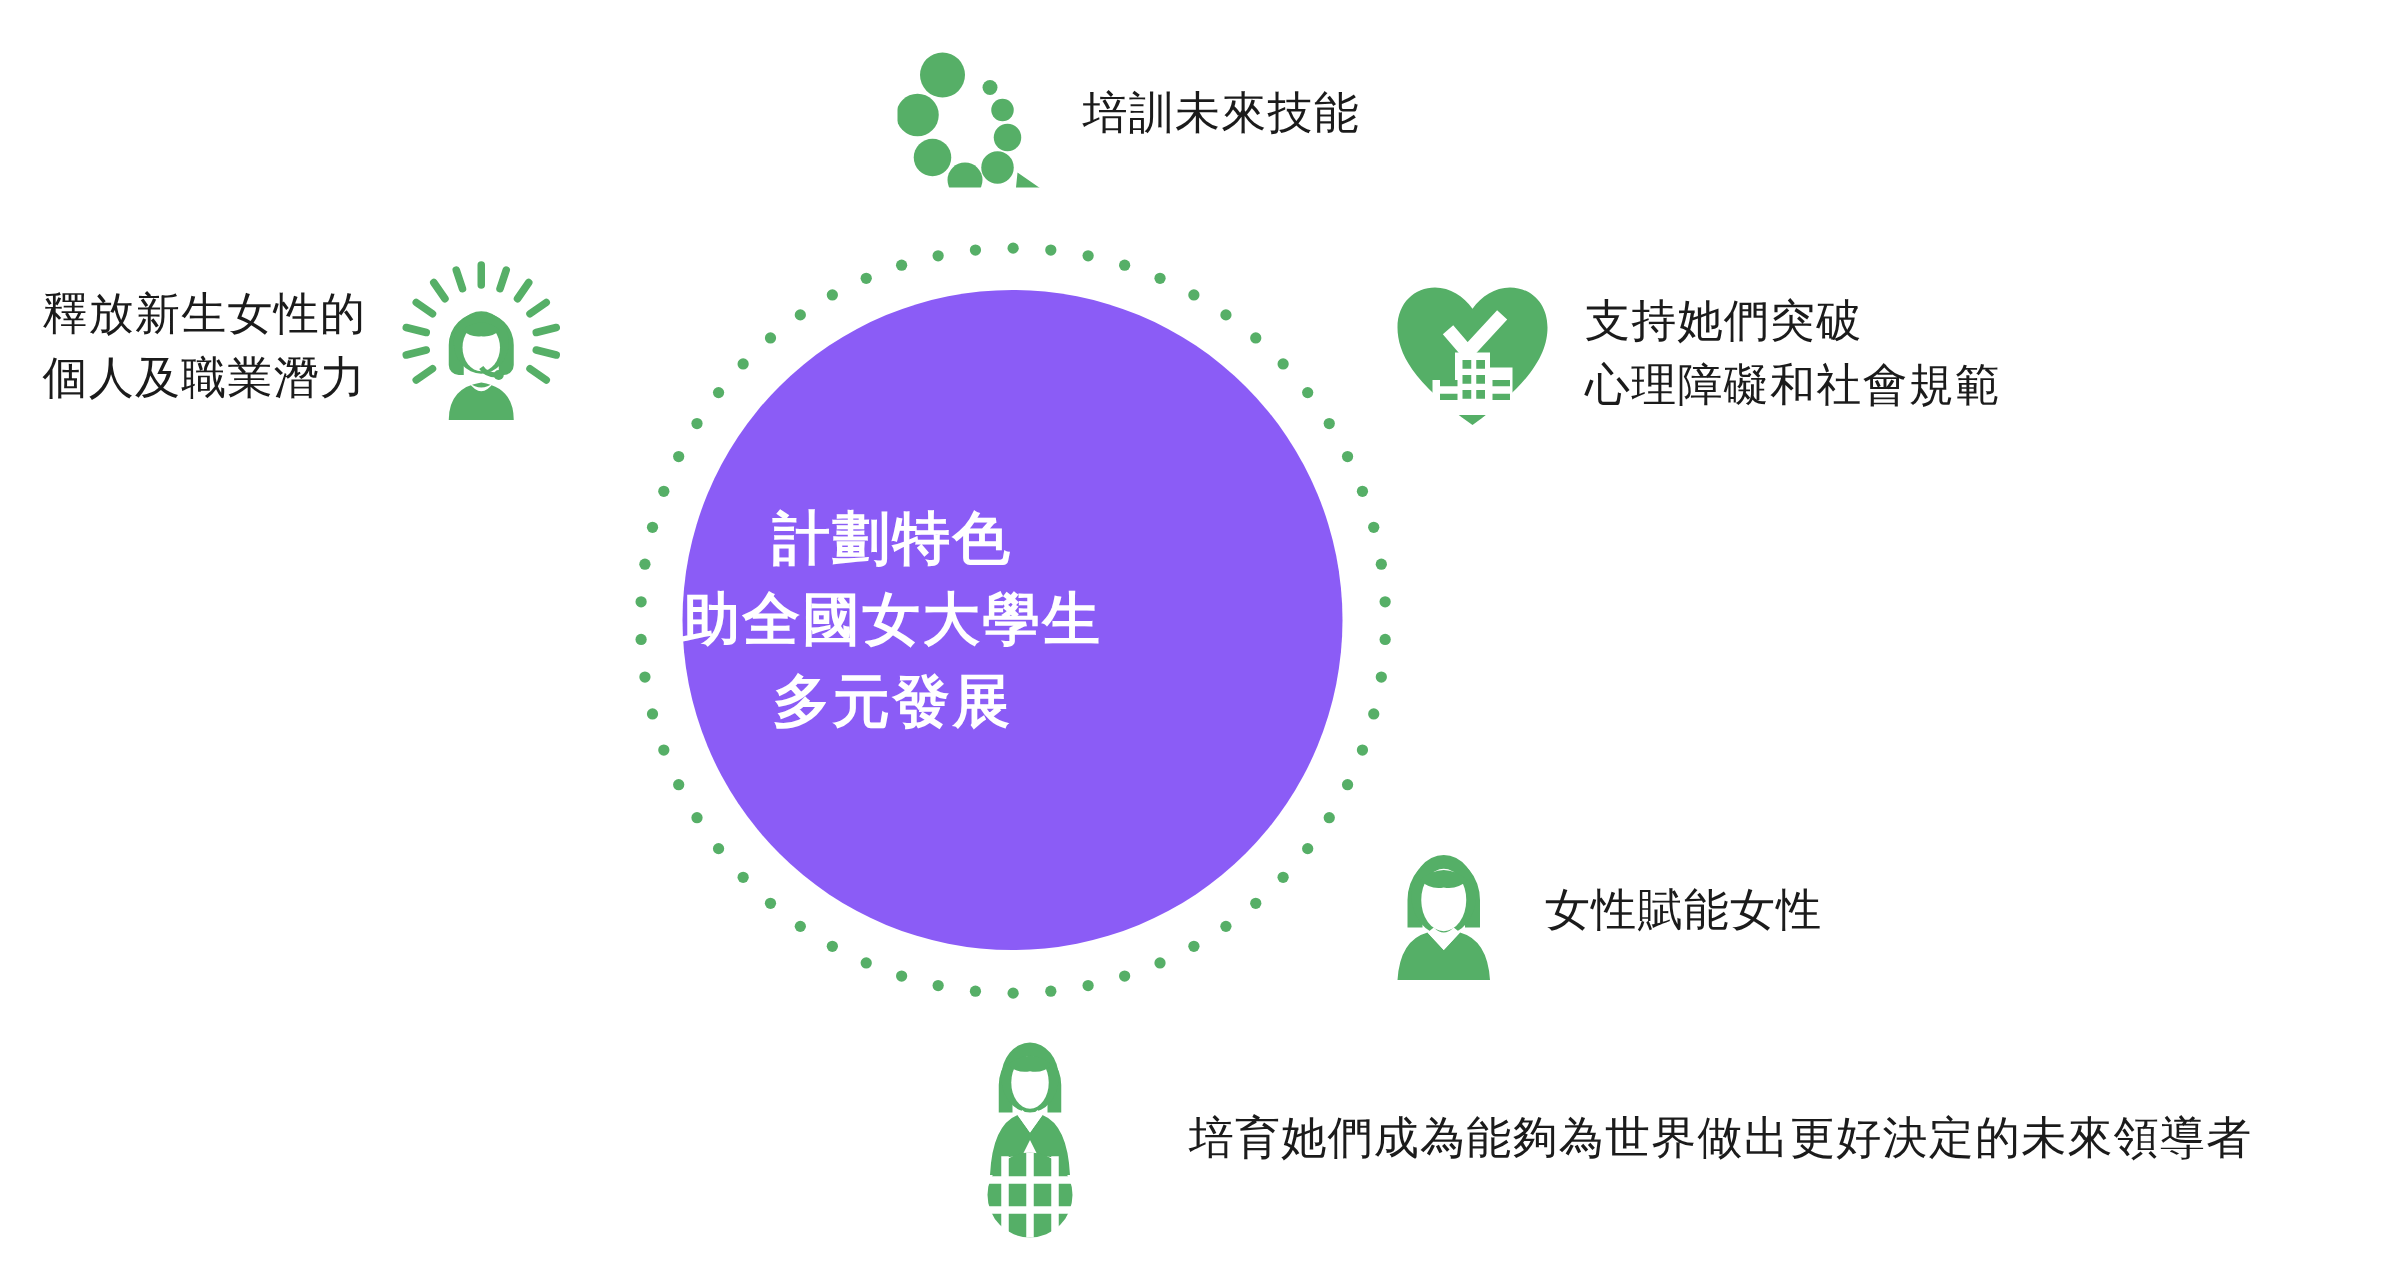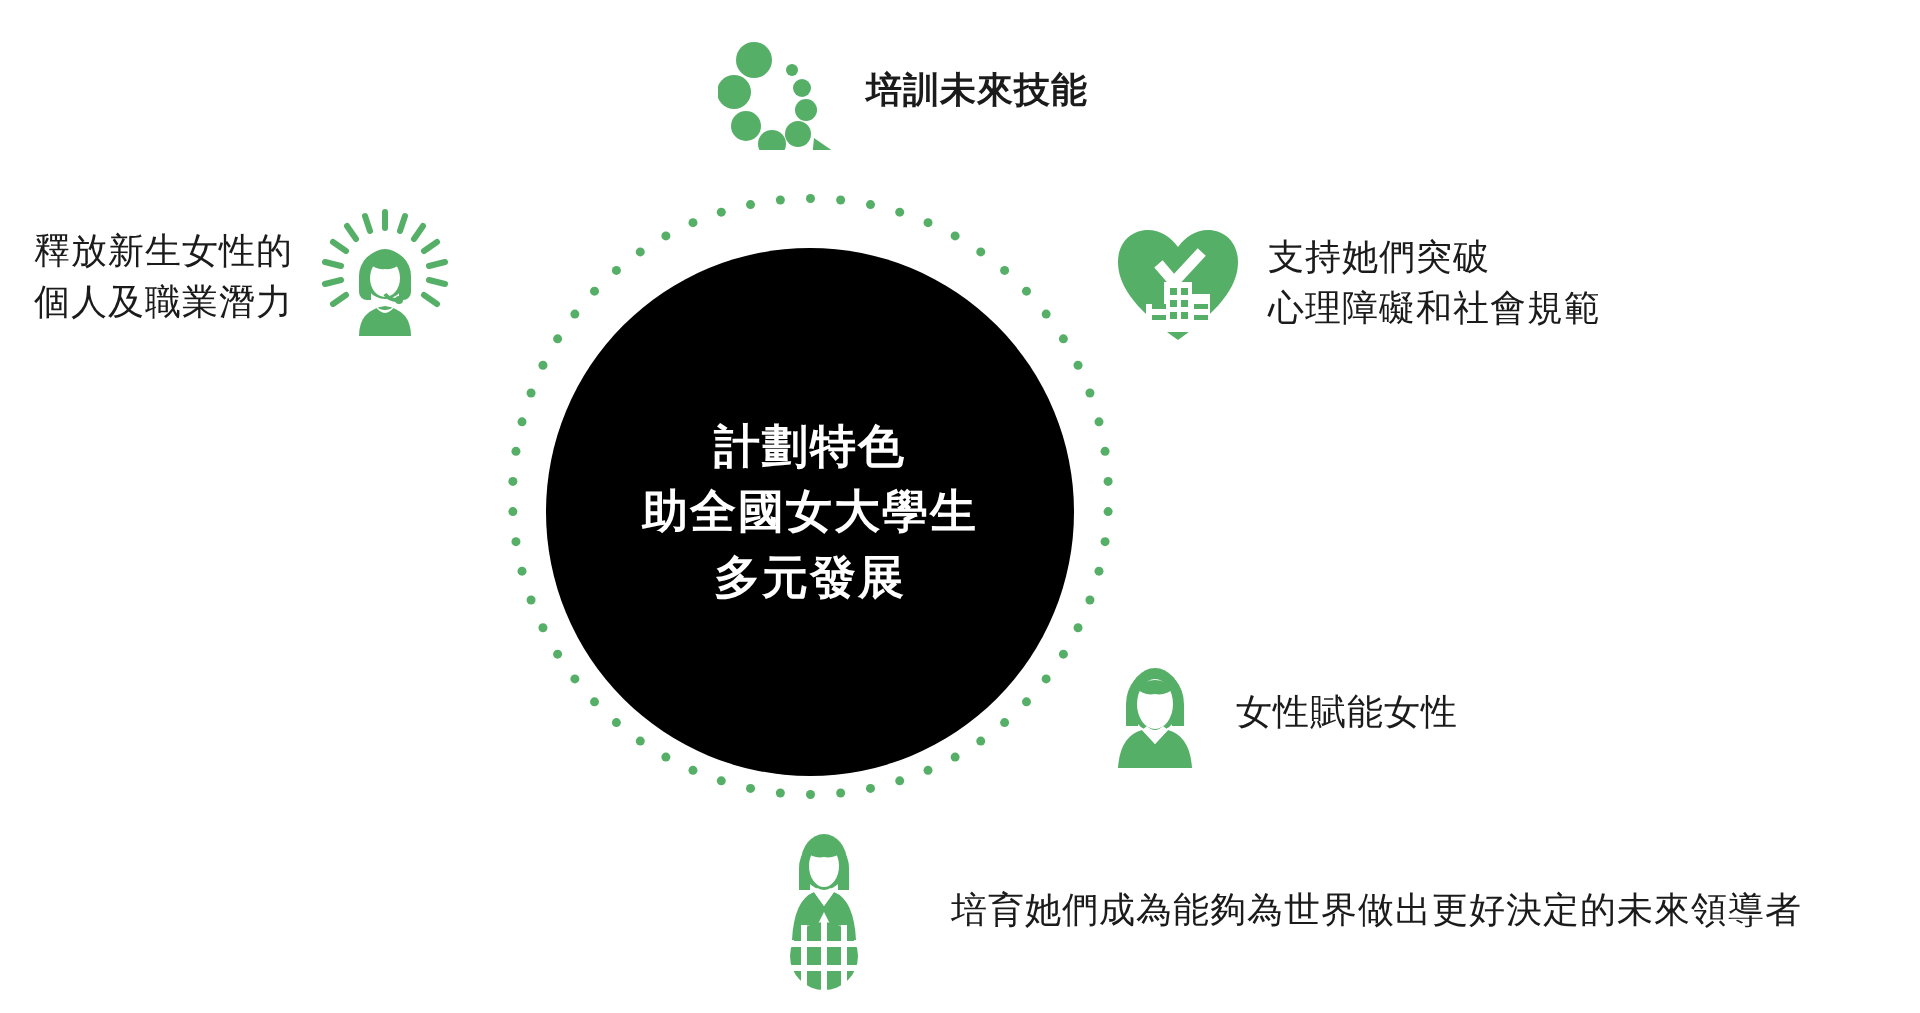--- a/index.html
+++ b/index.html
@@ -3,23 +3,23 @@
 <meta charset="utf-8">
 <style>
   * { margin:0; padding:0; box-sizing:border-box; }
   html,body { width:1920px; height:1013px; background:#ffffff; overflow:hidden; }
   body { font-family:"Liberation Sans","DejaVu Sans",sans-serif; }
 
   #stage { position:relative; width:1920px; height:1013px; background:#ffffff; }
 
   
   .center-circle{
-    position:absolute; left:546px; top:248px; width:528px; height:528px;
-    border-radius:50%; background:#000000;
-    display:flex; align-items:center; justify-content:center;
+    position:absolute; left:546px; top:232px; width:528px; height:528px;
+    border-radius:50%; background:#8b5cf6;
+    display:flex; align-items:center; 
   }
   .center-text{
     color:#ffffff; text-align:center; line-height:1.42;
     font-size:46px; font-weight:bold; letter-spacing:2px;
     white-space:pre-line;
   }
   .dot-ring{
     position:absolute; left:512px; top:198px; width:596px; height:596px;
     pointer-events:none;
   }
@@ -31,32 +31,32 @@
   
   .feature{ position:absolute; display:flex; align-items:center; }
   .feature .ico{ flex:0 0 auto; display:flex; align-items:center; justify-content:center; }
   .feature .lbl{
     color:#1b1b1b; font-size:36px; line-height:1.42; white-space:pre-line;
     letter-spacing:1px;
   }
 
   
   #f-top       { left:718px;  top:30px;  }
-  #f-top .lbl  { margin-left:28px;font-weight:bold; }
+  #f-top .lbl  { margin-left:28px; }
 
   #f-left-top      { left:34px;  top:206px; }
   #f-left-top .lbl { text-align:left; margin-right:22px; }
 
   #f-right-top      { left:1112px; top:216px; }
   #f-right-top .lbl { margin-left:24px; }
 
   #f-left-mid      { left:102px; top:648px; }
   #f-left-mid .lbl { text-align:right; margin-right:20px; }
 
-  #f-right-mid      { left:1100px; top:652px;justify-content:flex-end; }
+  #f-right-mid      { left:1100px; top:668px;justify-content:flex-end; }
   #f-right-mid .lbl { margin-left:26px; }
 
   #f-bottom      { left:766px; top:822px;gap:44px; }
   #f-bottom .lbl { margin-left:26px; }
 
   svg { display:block; }
 </style>
 </head>
 <body>
 

